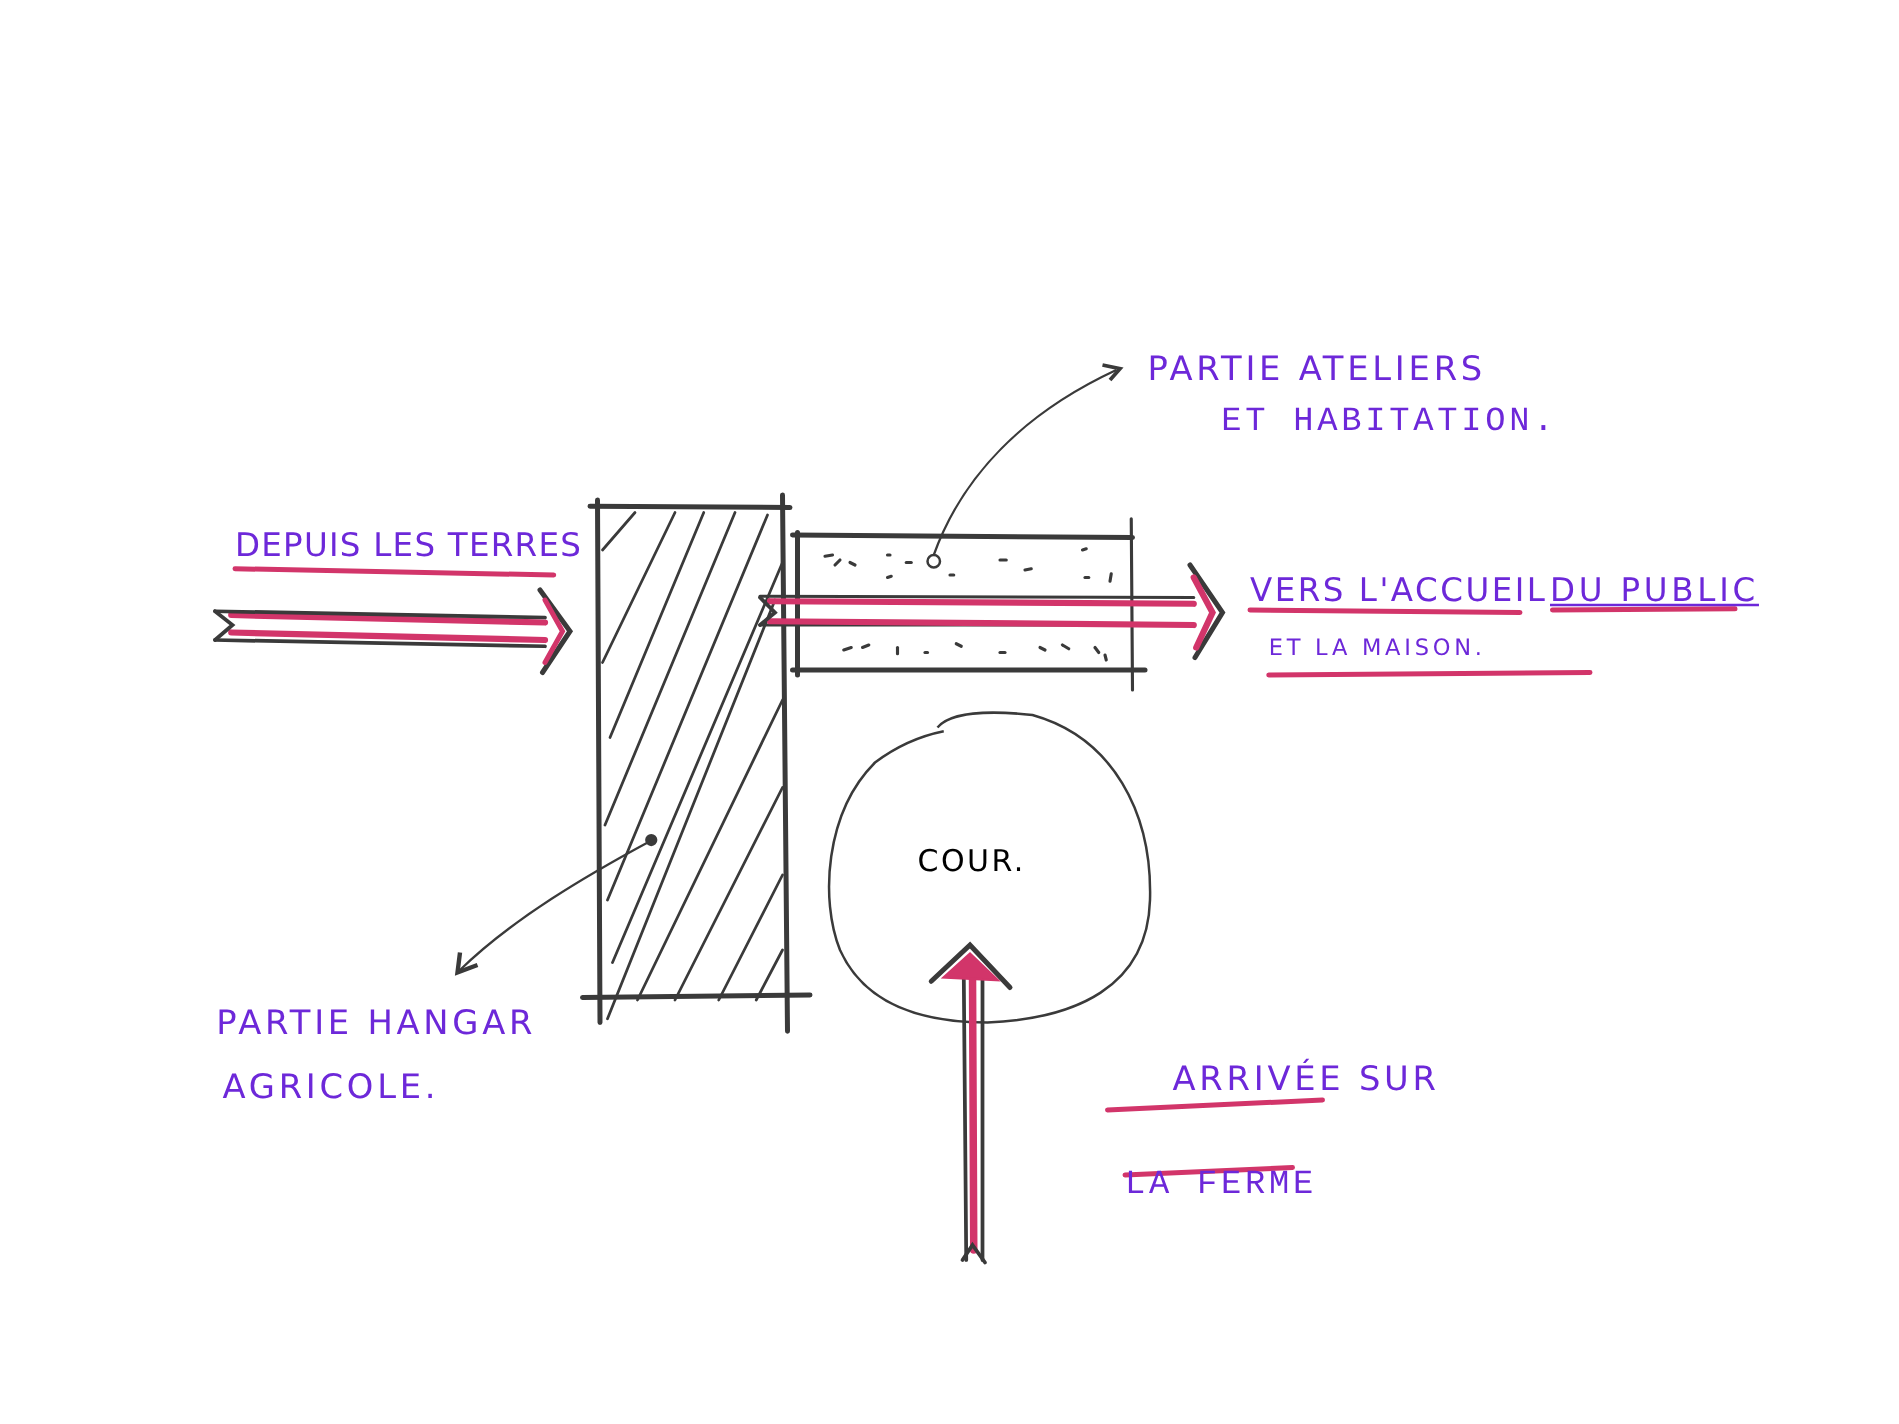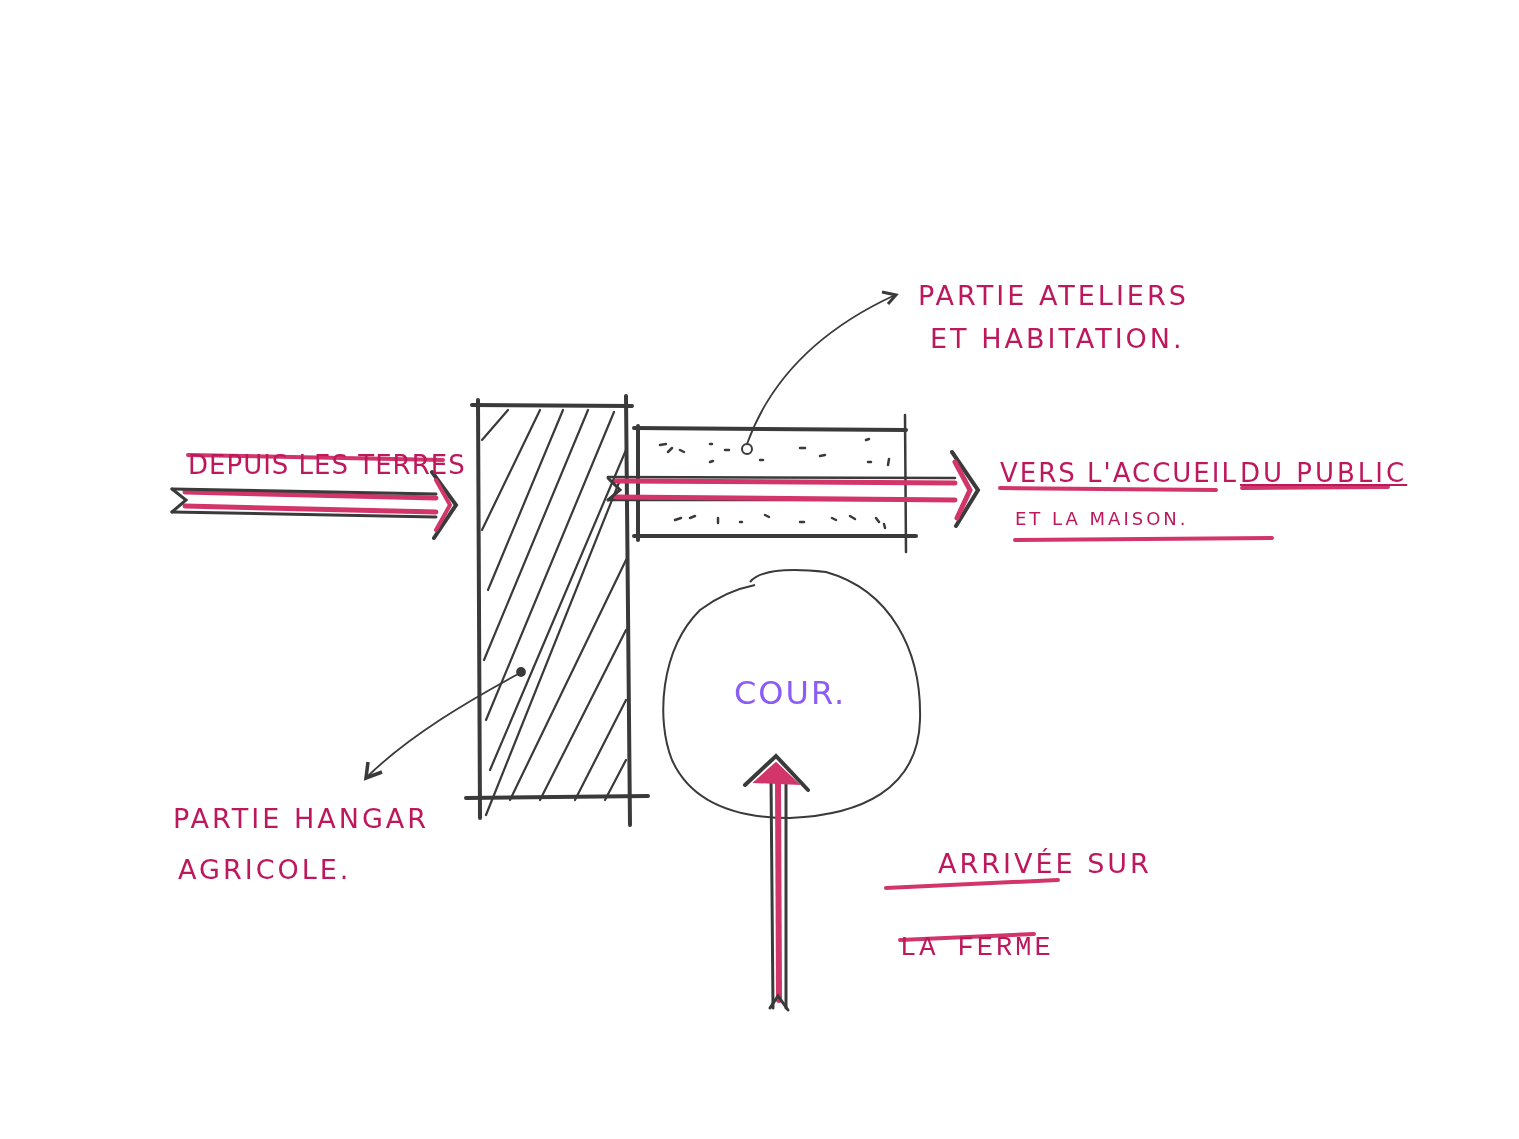--- a/index.html
+++ b/index.html
@@ -1,28 +1,28 @@
 <!DOCTYPE html>
 <html><head>
 <meta charset="utf-8">
 <style>
   html, body { margin: 0; padding: 0; background: #ffffff; }
   body { width: 1519px; height: 1139px; position: relative; overflow: hidden; }
   #sketch { position: absolute; left: 0; top: 0; width: 1519px; height: 1139px; }
   .lbl {
     position: absolute;
     font-family: "DejaVu Sans", sans-serif;
-    color: #be185d;
+    color: #6d28d9;
     text-transform: uppercase;
     letter-spacing: 3px;
     white-space: nowrap;
     font-size: 27px;
     line-height: 1;
   }
-  .thin { font-size: 32px; letter-spacing: 2px; color: #8b5cf6; }
+  .thin { font-size: 24px; letter-spacing: 2px; color: #000000; }
 </style>
 </head>
 <body>
 
 <svg id="sketch" viewBox="0 0 1519 1139" xmlns="http://www.w3.org/2000/svg">
 
   <g stroke="#3a3a3a" fill="none" stroke-linecap="round">
     <path d="M472 405 L632 406" stroke-width="4"></path>
     <path d="M478 400 L480 818" stroke-width="4"></path>
     <path d="M626 396 L630 825" stroke-width="4"></path>
@@ -120,22 +120,22 @@
     <path d="M188 455 L443 460"></path>
     <path d="M1000 488 L1216 490"></path>
     <path d="M1242 488 L1388 487"></path>
     <path d="M1015 540 L1272 538"></path>
     <path d="M886 888 L1058 880"></path>
     <path d="M900 940 L1034 934"></path>
   </g>
 </svg>
 
 <div class="lbl" style="left:918px;top:282px;">PARTIE ATELIERS</div>
-<div class="lbl" style="left:930px;top:325px;">ET HABITATION.</div>
-<div class="lbl" style="left:188px;top:452px;font-size:26px;letter-spacing:1px;">DEPUIS LES TERRES</div>
+<div class="lbl" style="left:977px;top:325px;font-family:Liberation Mono, monospace;">ET HABITATION.</div>
+<div class="lbl" style="left:188px;top:424px;font-size:26px;letter-spacing:1px;">DEPUIS LES TERRES</div>
 <div class="lbl" style="left:1000px;top:460px;font-size:26px;letter-spacing:2px;">VERS L'ACCUEIL</div>
 <div class="lbl" style="left:1240px;top:460px;font-size:26px;letter-spacing:3px;text-decoration:underline;">DU PUBLIC</div>
 <div class="lbl" style="left:1015px;top:510px;font-size:18px;letter-spacing:3px;">ET LA MAISON.</div>
 <div class="lbl thin" style="left:734px;top:677px;">COUR.</div>
 <div class="lbl" style="left:173px;top:805px;text-align:center;">PARTIE HANGAR</div>
 <div class="lbl" style="left:178px;top:856px;">AGRICOLE.</div>
 <div class="lbl" style="left:938px;top:850px;">ARRIVÉE SUR</div>
 <div class="lbl" style="left:900px;top:935px;font-family:Liberation Mono, monospace;">LA FERME</div>
 
 </body></html>

